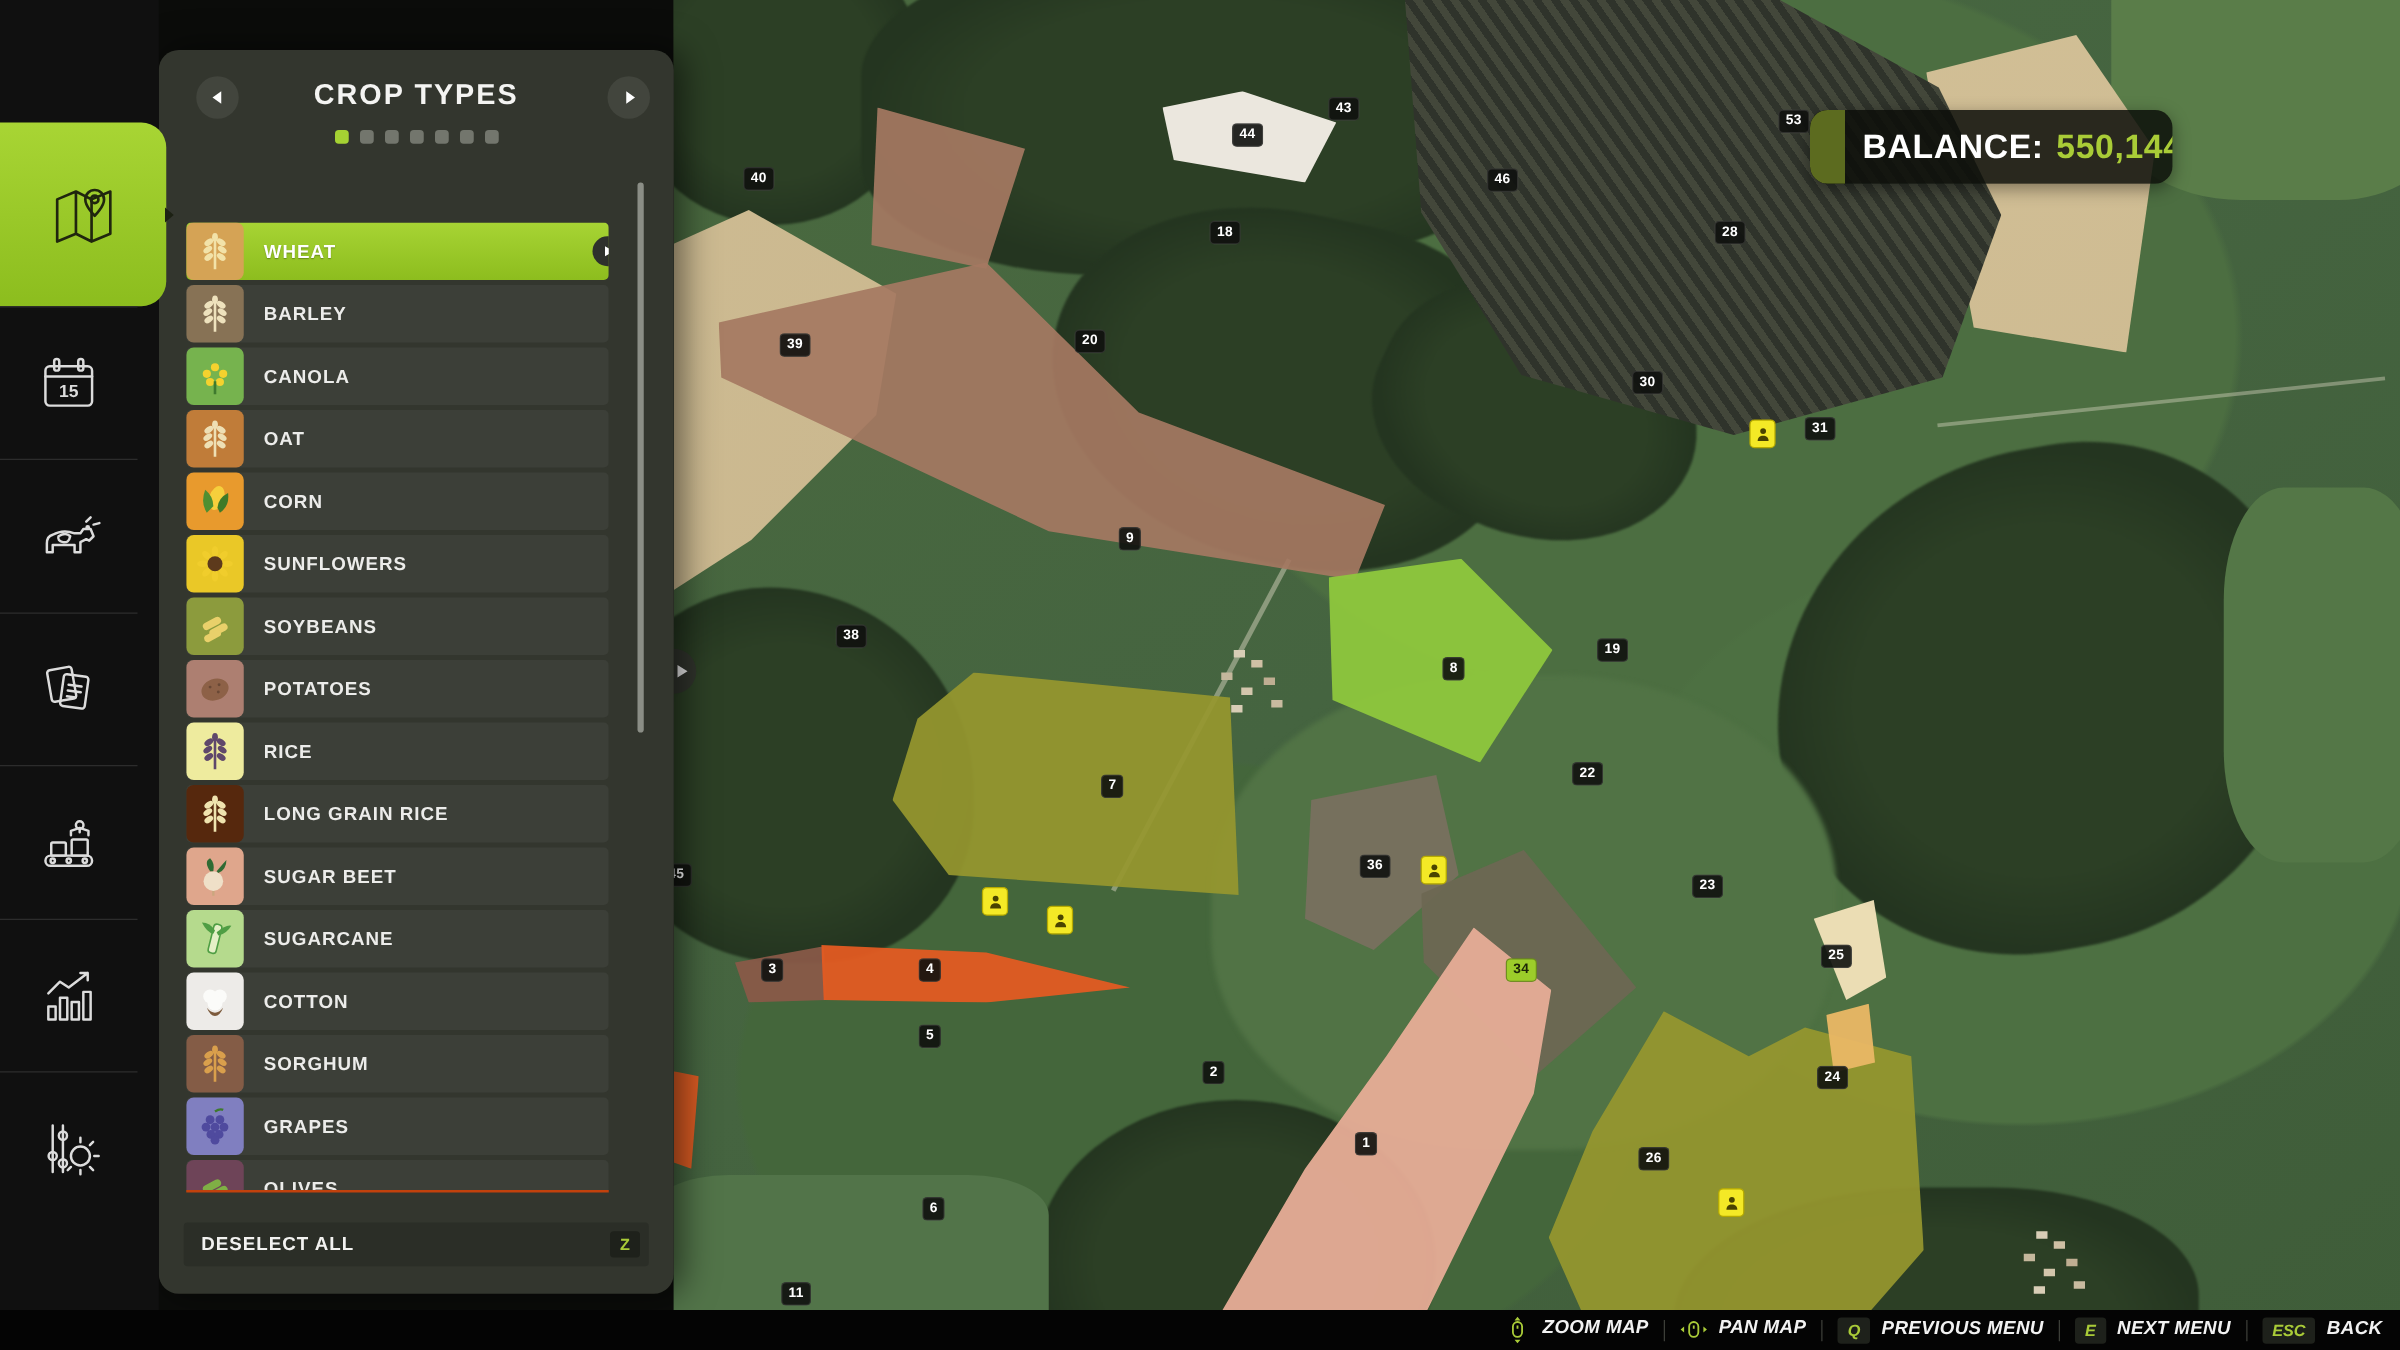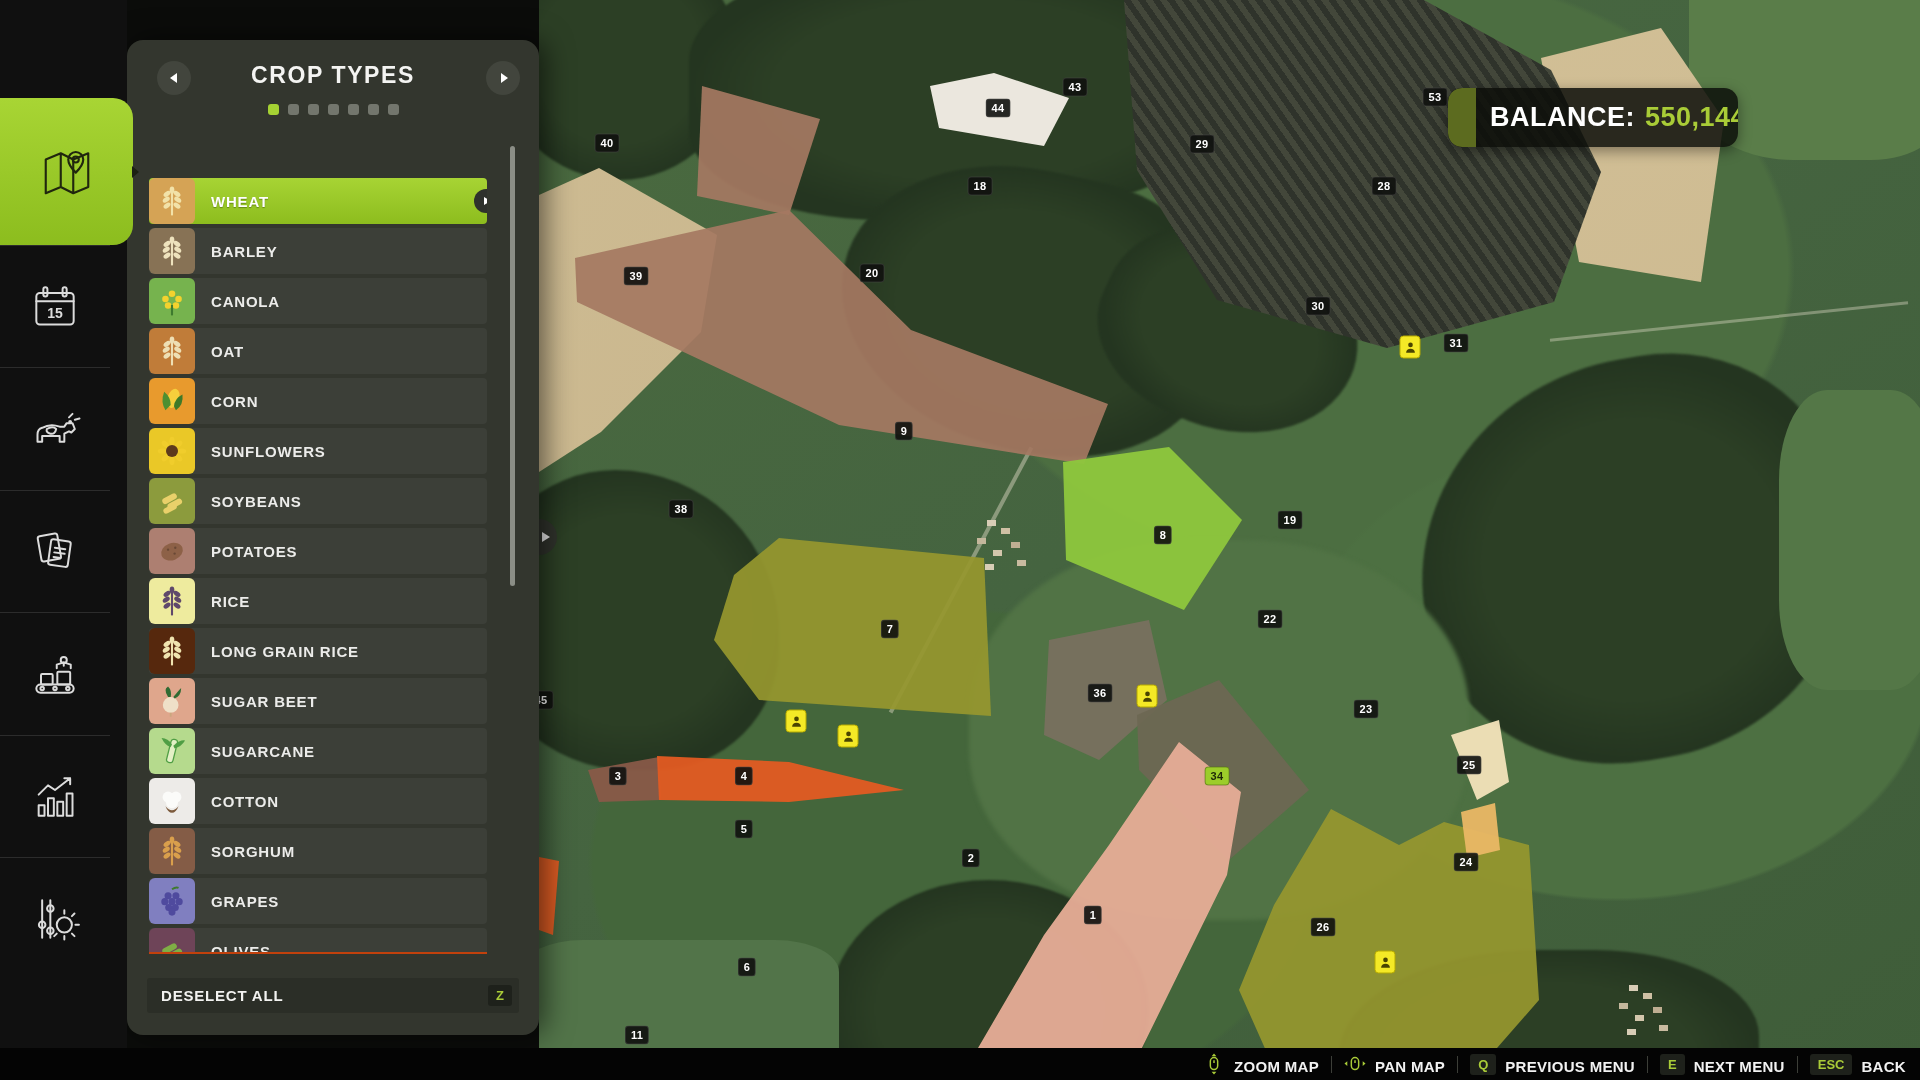--- a/index.html
+++ b/index.html
@@ -133,21 +133,21 @@
 
   .deselect-bar { position:absolute; left:20px; bottom:22px; width:372px; height:35px; background:#2b2e27;
                   border-radius:3px; display:flex; align-items:center; cursor:pointer; }
   .deselect-label { margin-left:14px; color:#f2f2f0; font-size:15px; font-weight:bold; letter-spacing:.8px; flex:1; }
   .kbd { background:#1e211b; color:#a9cb38; font-size:13px; font-weight:bold; border-radius:3px;
          padding:4px 8px; margin-right:7px; line-height:1; }
 
   
   .bottom-bar { position:absolute; left:0; bottom:0; width:1920px; height:32px; background:#040404;
                 display:flex; align-items:center; justify-content:flex-end; padding-right:14px; z-index:20; }
-  .bb-item { display:flex; align-items:flex-end; gap:9px; cursor:pointer; }
+  .bb-item { display:flex; align-items:flex-start; gap:9px; cursor:pointer;font-style:italic; }
   .bb-label { color:#f2f2f2; font-size:15px; font-weight:bold; letter-spacing:.3px; }
   .bb-sep { width:1px; height:17px; background:#3c3e38; margin:0 12px; }
   .bb-item .kbd { margin:0; padding:4px 8px; }
 </style>
 </head>
 <body>
 
 <div class="screen">
 
   <div class="map">
@@ -184,21 +184,21 @@
     <div class="ov ov24"></div>
     <div class="ov ov3"></div>
     <div class="ov ov4"></div>
     <div class="ov ov4b"></div>
 
     <div id="badges">
         <span class="field-badge" style="left: 68px; top: 143px;">40</span>
         <span class="field-badge" style="left: 459px; top: 108px;">44</span>
         <span class="field-badge" style="left: 536px; top: 87px;">43</span>
         <span class="field-badge" style="left: 441px; top: 186px;">18</span>
-        <span class="field-badge" style="left: 663px; top: 144px;">29</span>
+        <span class="field-badge" style="left: 663px; top: 144px;">46</span>
         <span class="field-badge" style="left: 845px; top: 186px;">28</span>
         <span class="field-badge" style="left: 779px; top: 306px;">30</span>
         <span class="field-badge" style="left: 917px; top: 343px;">31</span>
         <span class="field-badge" style="left: 333px; top: 273px;">20</span>
         <span class="field-badge" style="left: 97px; top: 276px;">39</span>
         <span class="field-badge" style="left: 365px; top: 431px;">9</span>
         <span class="field-badge" style="left: 142px; top: 509px;">38</span>
         <span class="field-badge" style="left: 624px; top: 535px;">8</span>
         <span class="field-badge" style="left: 751px; top: 520px;">19</span>
         <span class="field-badge" style="left: 731px; top: 619px;">22</span>

